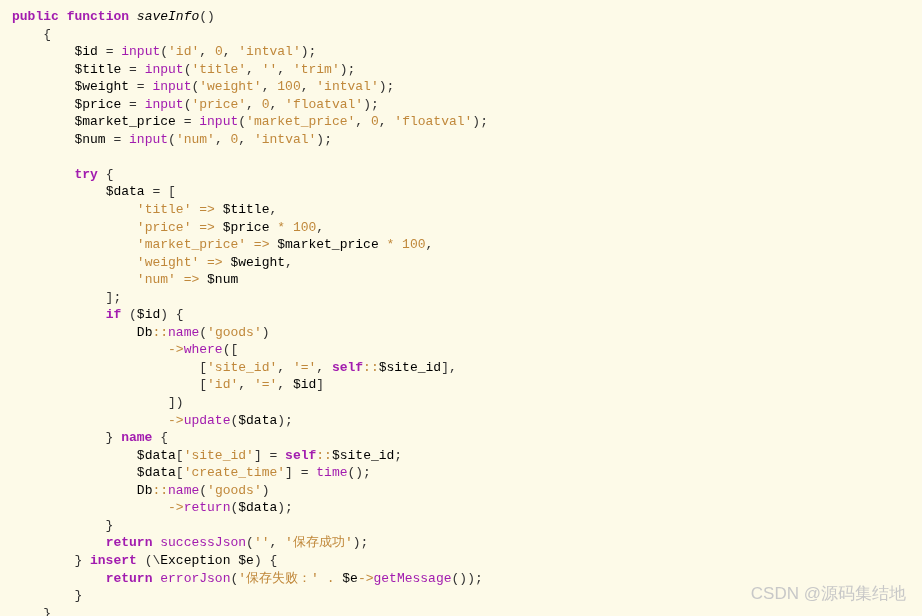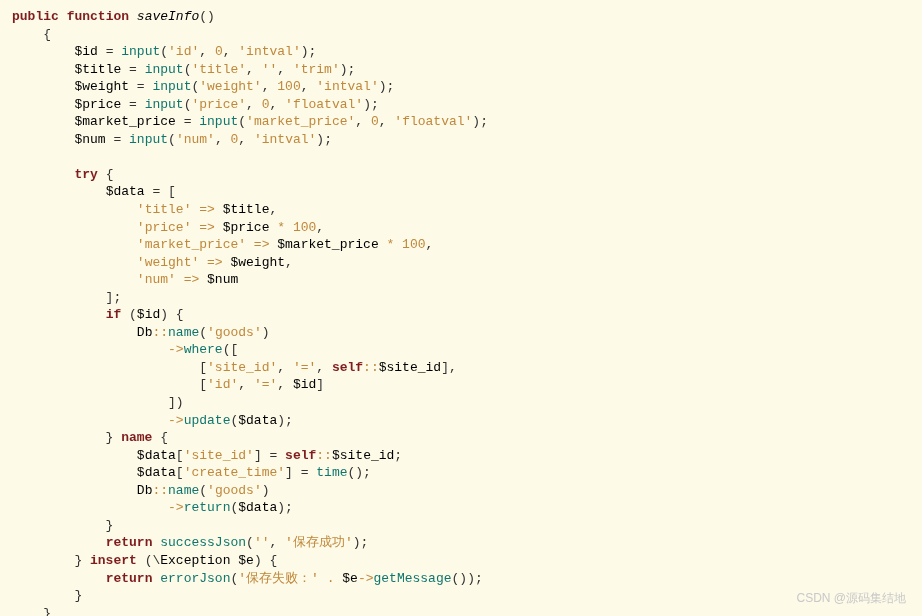--- a/index.html
+++ b/index.html
@@ -13,36 +13,36 @@
     width: 922px;
     height: 616px;
     box-sizing: border-box;
     position: relative;
   }
   pre {
     margin: 0;
     font-family: inherit;
     white-space: pre;
   }
-  .kw { color: #7f1d1d; font-weight: bold; }
+  .kw { color: #a21caf; font-weight: bold; }
   .func { color: #000000; font-style: italic; }
   .str { color: #c0883b; text-align: center; }
   .num { color: #c0883b; }
   .var { color: #000; }
   .op { color: #c0883b; }
-  .call { color: #0f766e; }
+  .call { color: #a21caf; }
   .class { color: #000; }
   .arrow { color: #c0883b; }
   .watermark {
     position: absolute;
     right: 16px;
     bottom: 10px;
     color: #c8c8c8;
     font-family: sans-serif;
-    font-size: 12px;
+    font-size: 17px;
     pointer-events: none;
   }
 </style>
 </head>
 <body>
 
 <pre><span><span class="kw">public</span> <span class="kw">function</span> <span class="func">saveInfo</span><span>()</span></span>
 <span>    {</span>
 <span><span>        </span><span class="var">$id</span><span> = </span><span class="call">input</span><span>(</span><span class="str">'id'</span><span>, </span><span class="num">0</span><span>, </span><span class="str">'intval'</span><span>);</span></span>
 <span><span>        </span><span class="var">$title</span><span> = </span><span class="call">input</span><span>(</span><span class="str">'title'</span><span>, </span><span class="str">''</span><span>, </span><span class="str">'trim'</span><span>);</span></span>

